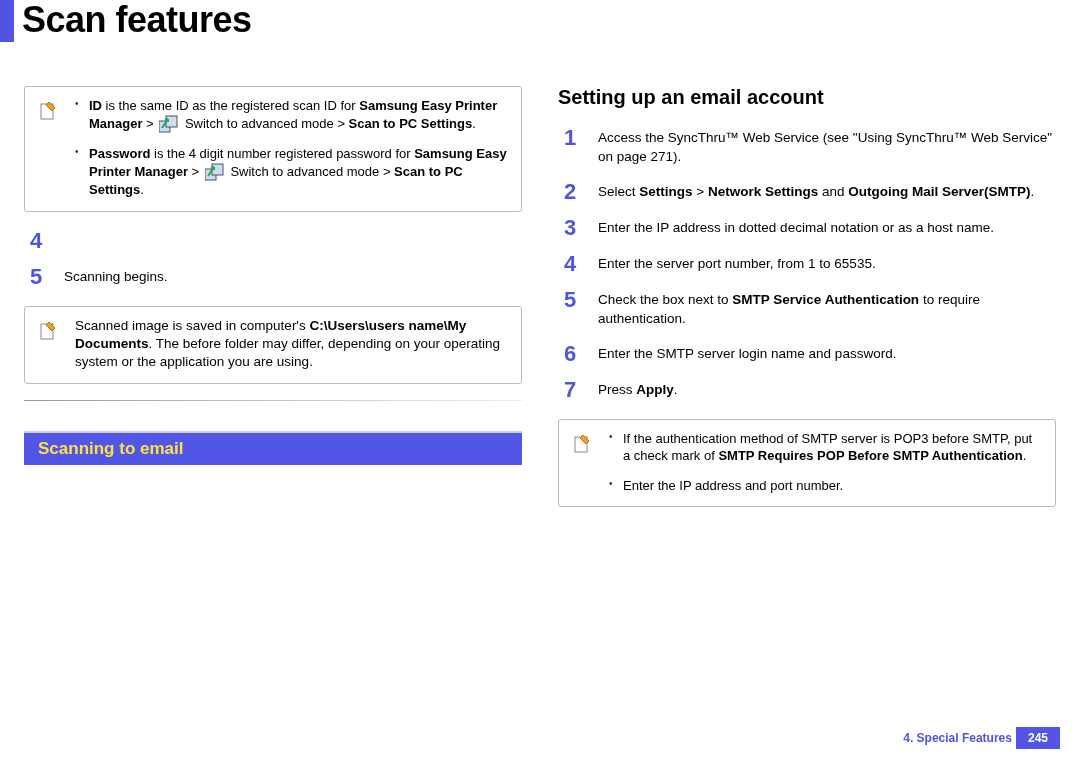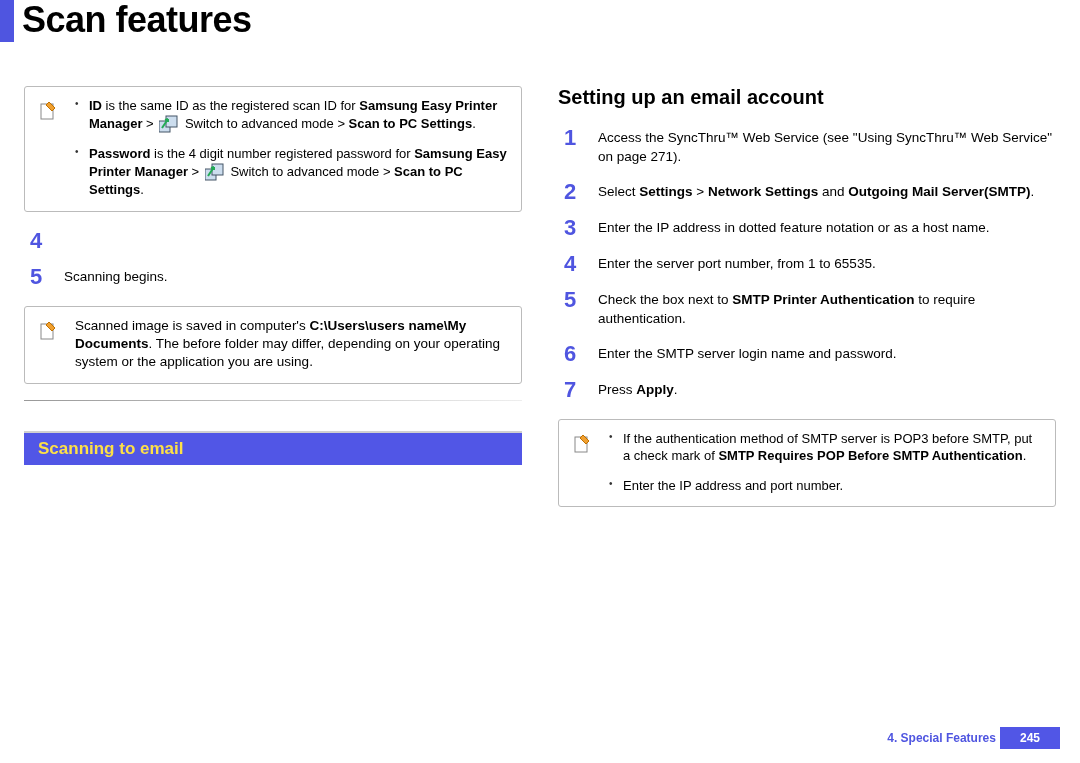--- a/index.html
+++ b/index.html
@@ -110,21 +110,21 @@
     font-size: 12px;
     font-weight: 700;
     color: #4f55e0;
     display: flex;
     align-items: center;
     gap: 4px;
   }
   .footer .pagebox {
     background: #5156e6;
     color: #fff;
-    padding: 4px 20px;
+    padding: 4px 12px;
     font-weight: 700;
     font-size: 12px;
   }
 </style>
 </head>
 <body>
 
 <div class="page-title-bar">
   <div class="title-block"></div>
   <div class="page-title">Scan features</div>
@@ -194,29 +194,29 @@
         <div class="numitem">
           <div class="num">1</div>
           <div class="txt"><span>Access the SyncThru™ Web Service (see "Using SyncThru™ Web Service" on page 271).</span></div>
         </div>
         <div class="numitem">
           <div class="num">2</div>
           <div class="txt"><span>Select </span><span class="bold">Settings</span><span> &gt; </span><span class="bold">Network Settings</span><span> and </span><span class="bold">Outgoing Mail Server(SMTP)</span><span>.</span></div>
         </div>
         <div class="numitem">
           <div class="num">3</div>
-          <div class="txt"><span>Enter the IP address in dotted feature notation or as a host name.</span></div>
+          <div class="txt"><span>Enter the IP address in dotted decimal notation or as a host name.</span></div>
         </div>
         <div class="numitem">
           <div class="num">4</div>
           <div class="txt"><span>Enter the server port number, from 1 to 65535.</span></div>
         </div>
         <div class="numitem">
           <div class="num">5</div>
-          <div class="txt"><span>Check the box next to </span><span class="bold">SMTP Printer Authentication</span><span> to require authentication.</span></div>
+          <div class="txt"><span>Check the box next to </span><span class="bold">SMTP Service Authentication</span><span> to require authentication.</span></div>
         </div>
         <div class="numitem">
           <div class="num">6</div>
           <div class="txt"><span>Enter the SMTP server login name and password.</span></div>
         </div>
         <div class="numitem">
           <div class="num">7</div>
           <div class="txt"><span>Press </span><span class="bold">Apply</span><span>.</span></div>
         </div>
       </div>

